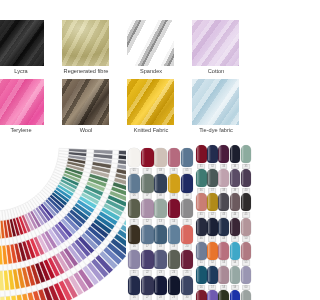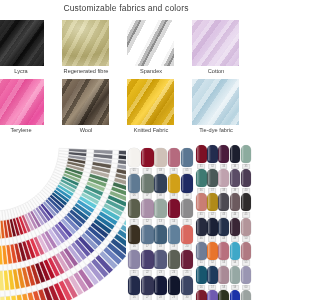--- a/index.html
+++ b/index.html
@@ -116,21 +116,20 @@
     font-size:2.6px;line-height:3.4px;border:.3px solid #dcdcdc;
   }
   .cgrid.left .ctag{top:19.8px;width:6.6px;height:4px;}
   .cgrid.right .ctag{top:18.6px;width:5.8px;height:3.8px;}
 </style>
 </head>
 <body>
 
 <div id="page">
 
-  <div class="title">Customizable fabrics and colors</div>
 
   <div class="fabrics">
     <div class="fab-row" id="fab-row-0">
         <div class="fab-cell" style="left: -3px;">
           <div class="fab-sw">
             <i class="tx-lycra"></i>
           </div>
           <div class="fab-lb">Lycra</div>
         </div>
         <div class="fab-cell" style="left: 62px;">

